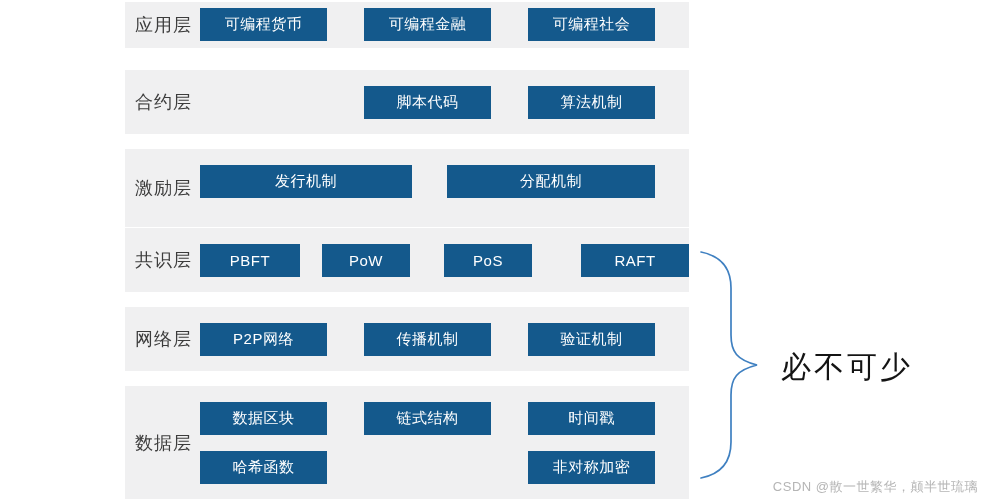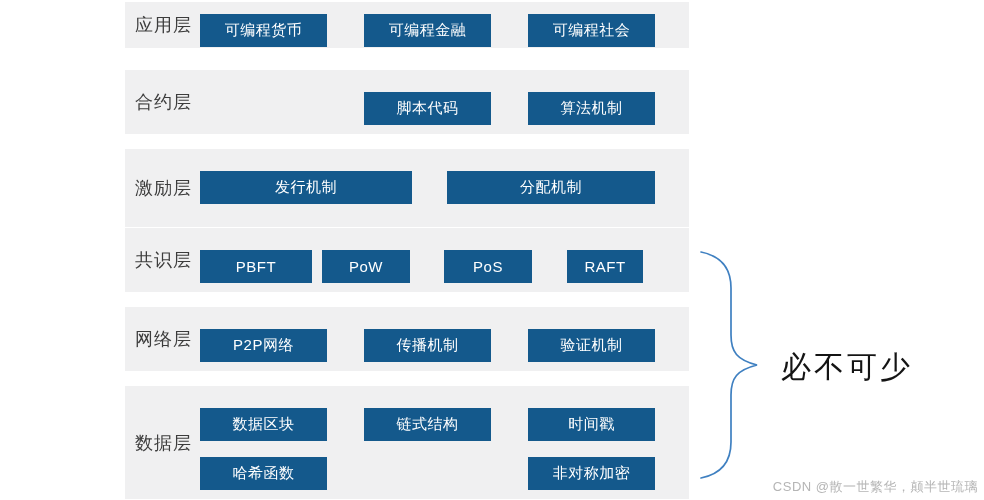--- a/index.html
+++ b/index.html
@@ -17,26 +17,26 @@
   .band-4{top:228px;height:64px}
   .band-5{top:307px;height:64px}
   .band-6{top:386px;height:113px}
   .layer-label{
     position:absolute;left:10px;top:50%;transform:translateY(-50%);
     font-size:18px;color:var(--label-dark,#3c3c3c);letter-spacing:1px;white-space:nowrap;
   }
   .box{
     position:absolute;height:33px;background:var(--box-blue,#14598c);
     color:#ffffff;display:flex;align-items:center;justify-content:center;
-    font-size:15px;letter-spacing:0.5px;white-space:nowrap;margin-top:6px;
+    font-size:15px;letter-spacing:0.5px;white-space:nowrap;
   }
   .t6{top:6px}.t16{top:16px}.t65{top:65px}
   .c3-1{left:75px;width:127px}.c3-2{left:239px;width:127px}.c3-3{left:403px;width:127px}
   .c2-1{left:75px;width:212px}.c2-2{left:322px;width:208px}
-  .c4-1{left:75px;width:112px}.c4-2{left:197px;width:88px}.c4-3{left:319px;width:88px}.c4-4{left:442px;width:76px}
+  .c4-1{left:75px;width:100px}.c4-2{left:197px;width:88px}.c4-3{left:319px;width:88px}.c4-4{left:456px;width:108px}
   .brace-svg{position:absolute;left:693px;top:244px;}
   .brace-path{fill:none;stroke:var(--brace-blue,#3f80c1);stroke-width:1.7;stroke-linecap:round;}
   .annotation{
     position:absolute;left:781px;top:347px;
     font-size:30px;color:var(--annotation-black,#141414);letter-spacing:3px;white-space:nowrap;
   }
   .watermark{
     position:absolute;right:6px;bottom:4px;
     font-size:13px;color:var(--watermark-gray,#b5b5b5);letter-spacing:0.5px;white-space:nowrap;margin-left:48px;
   }

